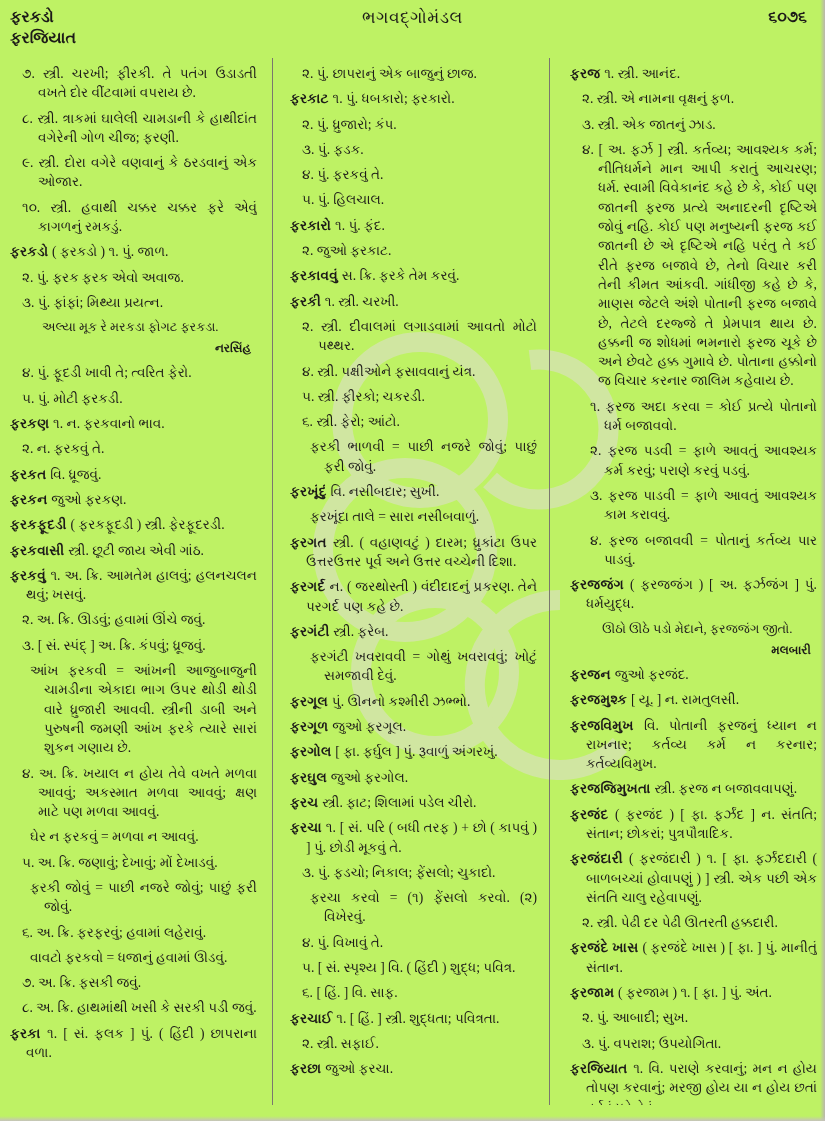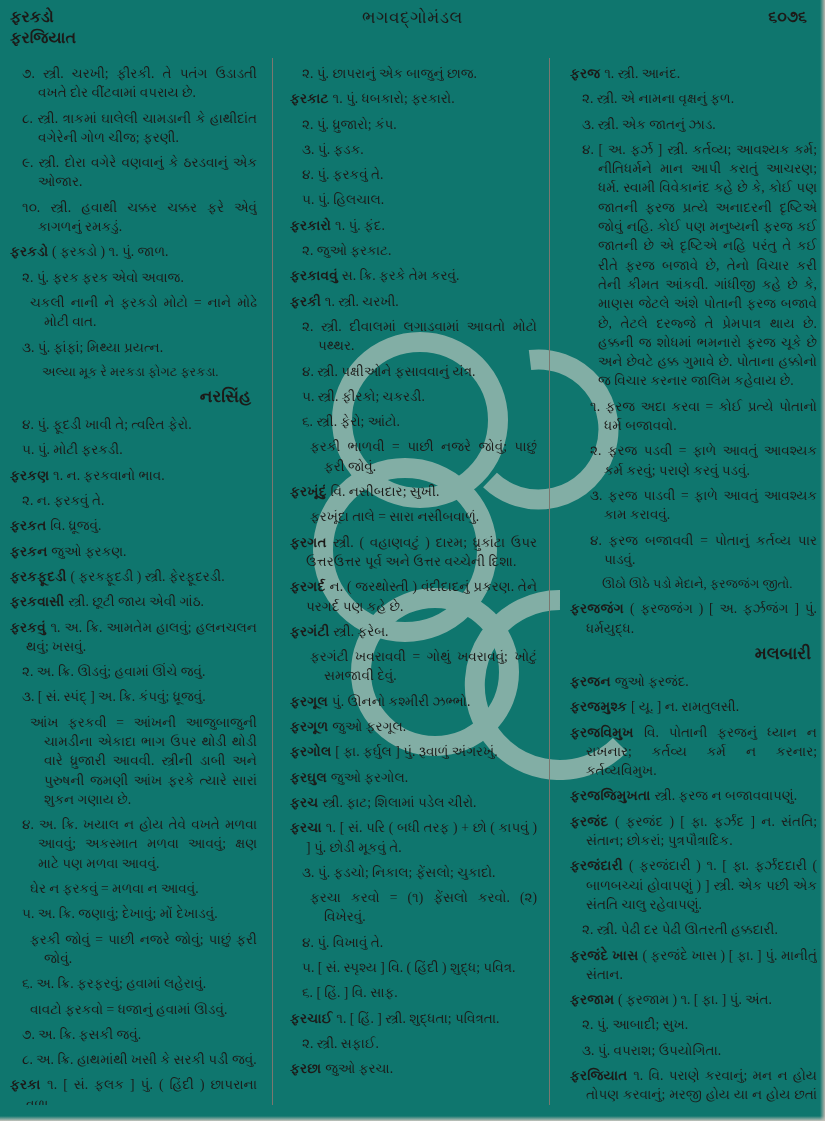--- a/index.html
+++ b/index.html
@@ -1,19 +1,19 @@
 <!DOCTYPE html>
 <html><head>
 <meta charset="utf-8">
 <style>
   html,body{margin:0;padding:0;background:#e9e7e1;}
   .page{
     position:relative;
     width:825px;height:1121px;
-    background:#0f766e;
+    background:#bef264;
     overflow:hidden;
     font-family:"Liberation Serif","DejaVu Serif",serif;
     color:#1c1a18;
   }
   
   .header{position:absolute;top:6px;left:10px;right:10px;height:50px;}
   .hdr-left{position:absolute;left:0;top:0;line-height:21px;font-weight:bold;font-size:16px;}
   .hdr-left .w{display:block;}
   .hdr-center{position:absolute;left:0;right:0;top:2px;text-align:center;font-weight:normal;font-size:17px;letter-spacing:.5px;}
   .hdr-right{position:absolute;right:8px;top:2px;font-size:16px;font-weight:bold;text-align:center;}
@@ -31,21 +31,21 @@
   .divider.d2{left:549px;}
   
   .edge-right{position:absolute;right:0;top:0;width:5px;height:100%;background:linear-gradient(to right,rgba(0,0,0,0),#b9b6ae);z-index:3;}
   .edge-bottom{position:absolute;left:0;bottom:0;width:100%;height:5px;background:linear-gradient(to bottom,rgba(0,0,0,0),#c6c3bb);z-index:3;}
   
   .para{margin:6px 0;text-align:justify;}
   .para.entry{padding-left:16px;text-indent:-16px;}
   .para.sense{padding-left:28px;text-indent:-16px;}
   .para.idiom{padding-left:34px;text-indent:-14px;}
   .para.quote{padding-left:40px;text-indent:-8px;font-size:12.8px;}
-  .para.attrib{text-align:right;font-size:17px;margin-top:-2px;padding-right:6px;font-weight:bold;}
+  .para.attrib{text-align:right;font-size:12px;margin-top:-2px;padding-right:6px;font-weight:bold;}
   .hw{font-weight:bold;letter-spacing:.3px;}
 </style>
 </head>
 <body>
 
 <div class="page">
 
   <div class="header">
     <div class="hdr-left">
       <span class="w">ફરકડો</span>
@@ -66,21 +66,20 @@
   </svg>
 
   <div class="columns">
     <div class="col">
         <p class="para sense"><span>૭. સ્ત્રી. ચરખી; ફીરકી. તે પતંગ ઉડાડતી વખતે દોર વીંટવામાં વપરાય છે.</span></p>
         <p class="para sense"><span>૮. સ્ત્રી. ત્રાકમાં ઘાલેલી ચામડાની કે હાથીદાંત વગેરેની ગોળ ચીજ; ફરણી.</span></p>
         <p class="para sense"><span>૯. સ્ત્રી. દોરા વગેરે વણવાનું કે ઠરડવાનું એક ઓજાર.</span></p>
         <p class="para sense"><span>૧૦. સ્ત્રી. હવાથી ચક્કર ચક્કર ફરે એવું કાગળનું રમકડું.</span></p>
         <p class="para entry"><b class="hw">ફરકડો </b><span>( ફરકડો ) ૧. પું. જાળ.</span></p>
         <p class="para sense"><span>૨. પું. ફરક ફરક એવો અવાજ.</span></p>
-        <p class="para idiom"><span>ચકલી નાની ને ફરકડો મોટો = નાને મોઢે મોટી વાત.</span></p>
         <p class="para sense"><span>૩. પું. ફાંફાં; મિથ્યા પ્રયત્ન.</span></p>
         <p class="para quote"><span>અલ્યા મૂક રે મરકડા ફોગટ ફરકડા.</span></p>
         <p class="para attrib"><span>નરસિંહ</span></p>
         <p class="para sense"><span>૪. પું. ફૂદડી ખાવી તે; ત્વરિત ફેરો.</span></p>
         <p class="para sense"><span>૫. પું. મોટી ફરકડી.</span></p>
         <p class="para entry"><b class="hw">ફરકણ </b><span>૧. ન. ફરકવાનો ભાવ.</span></p>
         <p class="para sense"><span>૨. ન. ફરકવું તે.</span></p>
         <p class="para entry"><b class="hw">ફરકત </b><span>વિ. ધ્રૂજવું.</span></p>
         <p class="para entry"><b class="hw">ફરકન </b><span>જુઓ ફરકણ.</span></p>
         <p class="para entry"><b class="hw">ફરકફૂદડી </b><span>( ફરકફૂદડી ) સ્ત્રી. ફેરફૂદરડી.</span></p>
@@ -138,22 +137,22 @@
       </div>
     <div class="col">
         <p class="para entry"><b class="hw">ફરજ </b><span>૧. સ્ત્રી. આનંદ.</span></p>
         <p class="para sense"><span>૨. સ્ત્રી. એ નામના વૃક્ષનું ફળ.</span></p>
         <p class="para sense"><span>૩. સ્ત્રી. એક જાતનું ઝાડ.</span></p>
         <p class="para sense"><span>૪. [ અ. ફર્ઝ ] સ્ત્રી. કર્તવ્ય; આવશ્યક કર્મ; નીતિધર્મને માન આપી કરાતું આચરણ; ધર્મ. સ્વામી વિવેકાનંદ કહે છે કે, કોઈ પણ જાતની ફરજ પ્રત્યે અનાદરની દૃષ્ટિએ જોવું નહિ. કોઈ પણ મનુષ્યની ફરજ કઈ જાતની છે એ દૃષ્ટિએ નહિ પરંતુ તે કઈ રીતે ફરજ બજાવે છે, તેનો વિચાર કરી તેની કીમત આંકવી. ગાંધીજી કહે છે કે, માણસ જેટલે અંશે પોતાની ફરજ બજાવે છે, તેટલે દરજ્જે તે પ્રેમપાત્ર થાય છે. હક્કની જ શોધમાં ભમનારો ફરજ ચૂકે છે અને છેવટે હક્ક ગુમાવે છે. પોતાના હક્કોનો જ વિચાર કરનાર જાલિમ કહેવાય છે.</span></p>
         <p class="para idiom"><span>૧. ફરજ અદા કરવા = કોઈ પ્રત્યે પોતાનો ધર્મ બજાવવો.</span></p>
         <p class="para idiom"><span>૨. ફરજ પડવી = ફાળે આવતું આવશ્યક કર્મ કરવું; પરાણે કરવું પડવું.</span></p>
         <p class="para idiom"><span>૩. ફરજ પાડવી = ફાળે આવતું આવશ્યક કામ કરાવવું.</span></p>
         <p class="para idiom"><span>૪. ફરજ બજાવવી = પોતાનું કર્તવ્ય પાર પાડવું.</span></p>
+        <p class="para entry"><b class="hw">ફરજજંગ </b><span>( ફરજજંગ ) [ અ. ફર્ઝજંગ ] પું. ધર્મયુદ્ધ.</span></p>
         <p class="para quote"><span>ઊઠો ઊઠે પડો મેદાને, ફરજજંગ જીતો.</span></p>
-        <p class="para entry"><b class="hw">ફરજજંગ </b><span>( ફરજજંગ ) [ અ. ફર્ઝજંગ ] પું. ધર્મયુદ્ધ.</span></p>
         <p class="para attrib"><span>મલબારી</span></p>
         <p class="para entry"><b class="hw">ફરજન </b><span>જુઓ ફરજંદ.</span></p>
         <p class="para entry"><b class="hw">ફરજમુશ્ક </b><span>[ યૂ. ] ન. રામતુલસી.</span></p>
         <p class="para entry"><b class="hw">ફરજવિમુખ </b><span>વિ. પોતાની ફરજનું ધ્યાન ન રાખનાર; કર્તવ્ય કર્મ ન કરનાર; કર્તવ્યવિમુખ.</span></p>
         <p class="para entry"><b class="hw">ફરજજિમુખતા </b><span>સ્ત્રી. ફરજ ન બજાવવાપણું.</span></p>
         <p class="para entry"><b class="hw">ફરજંદ </b><span>( ફરજંદ ) [ ફા. ફર્ઝંદ ] ન. સંતતિ; સંતાન; છોકરાં; પુત્રપૌત્રાદિક.</span></p>
         <p class="para entry"><b class="hw">ફરજંદારી </b><span>( ફરજંદારી ) ૧. [ ફા. ફર્ઝંદદારી ( બાળબચ્ચાં હોવાપણું ) ] સ્ત્રી. એક પછી એક સંતતિ ચાલુ રહેવાપણું.</span></p>
         <p class="para sense"><span>૨. સ્ત્રી. પેઢી દર પેઢી ઊતરતી હક્કદારી.</span></p>
         <p class="para entry"><b class="hw">ફરજંદે ખાસ </b><span>( ફરજંદે ખાસ ) [ ફા. ] પું. માનીતું સંતાન.</span></p>
         <p class="para entry"><b class="hw">ફરજામ </b><span>( ફરજામ ) ૧. [ ફા. ] પું. અંત.</span></p>

